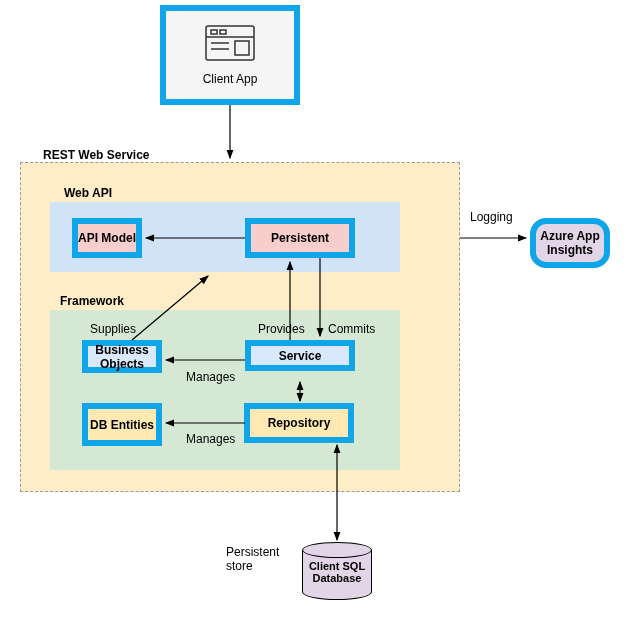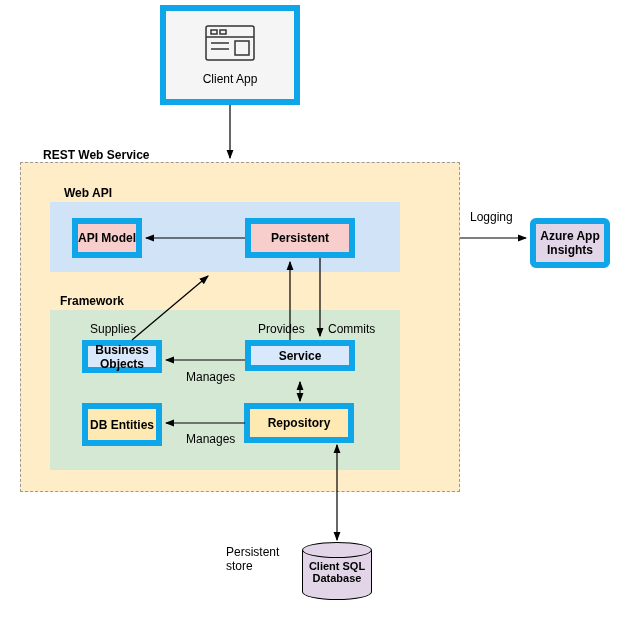--- a/index.html
+++ b/index.html
@@ -8,21 +8,21 @@
 .container { position: absolute; }
 .label { position: absolute; font-weight: bold; }
 .edge-label { position: absolute; font-size: 12px; }
 .client-app { background: #f5f5f5; }
 .rest-container { background: #ffedc7; border: 1px dashed #999; }
 .webapi-container { background: #d0e3f7; }
 .framework-container { background: #d5e8d4; }
 .pink-box { background: #f8cecc; }
 .blue-box { background: #dae8fc; }
 .yellow-box { background: #ffe9b3; }
-.purple-box { background: #e1d5e7; border-radius: 6px; }
+.purple-box { background: #e1d5e7; border-radius: 16px; }
 .cylinder-top { position: absolute; width: 70px; height: 16px; border-radius: 50%; background: #e1d5e7; border: 1px solid #000; }
 .cylinder-body { position: absolute; width: 70px; height: 50px; background: #e1d5e7; border-left: 1px solid #000; border-right: 1px solid #000; border-bottom-left-radius: 35px 8px; border-bottom-right-radius: 35px 8px; border-bottom: 1px solid #000; }
 svg.arrows { position: absolute; top: 0; left: 0; width: 631px; height: 617px; pointer-events: none; }
 .icon-rect { fill: none; stroke: #333; stroke-width: 1.5; }
 </style>
 </head>
 <body>
 
 <div class="box client-app" style="left:160px; top:5px; width:140px; height:100px; flex-direction:column; gap:8px;">
   <span>

